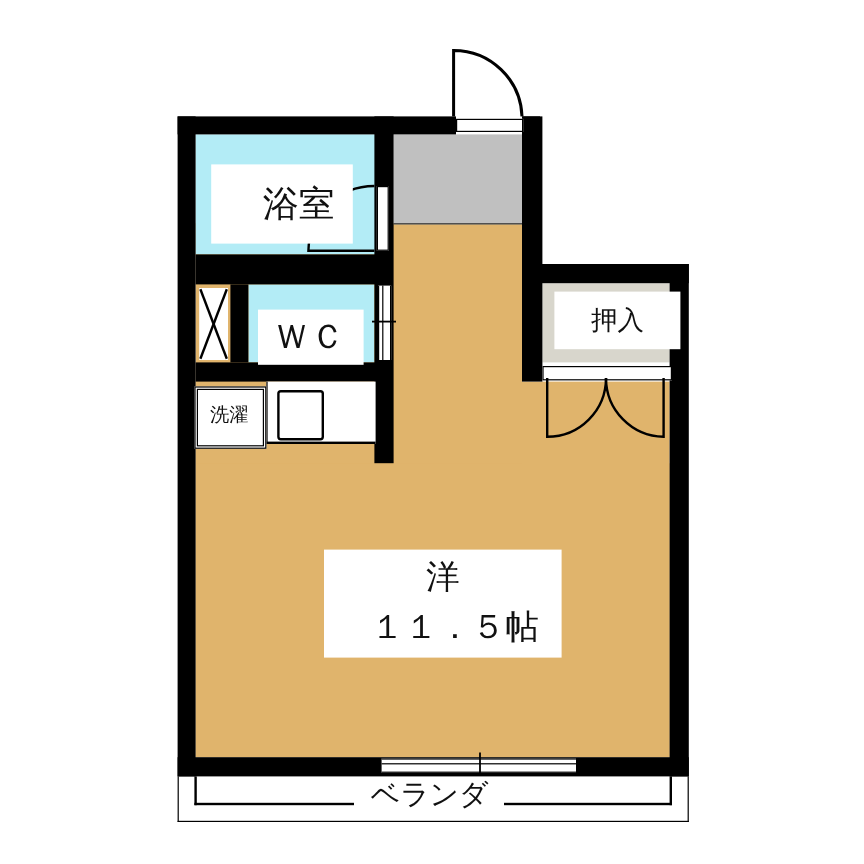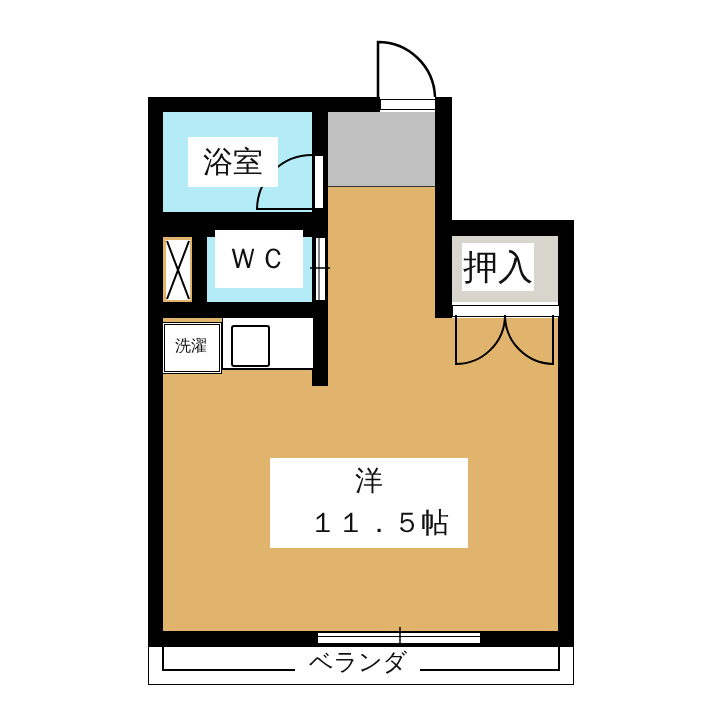--- a/index.html
+++ b/index.html
@@ -74,23 +74,23 @@
 
   <line x1="310" y1="268" x2="330" y2="268" stroke="#000" stroke-width="1.5"></line>
   <line x1="319" y1="238" x2="319" y2="300" stroke="#000" stroke-width="1"></line>
 
   <path d="M456,315 L456,364 A49,49 0 0 0 505,315" fill="none" stroke="#000" stroke-width="2"></path>
   <path d="M553,315 L553,364 A49,49 0 0 1 505,315" fill="none" stroke="#000" stroke-width="2"></path>
 
   <line x1="400" y1="627" x2="400" y2="645" stroke="#000" stroke-width="1.5"></line>
 </svg>
 
-<div class="label-box" style="left:188px; top:137px; width:90px; height:50px; font-size:30px;">浴室</div>
+<div class="label-box" style="left:176px; top:137px; width:90px; height:66px; font-size:30px;padding-left:28px;">浴室</div>
 
-<div class="label-box" style="left:215px; top:230px; width:88px; height:58px; font-size:28px; letter-spacing:2px;">ＷＣ</div>
+<div class="label-box" style="left:215px; top:258px; width:88px; height:46px; font-size:28px; letter-spacing:2px;">ＷＣ</div>
 
-<div class="label-box" style="left:462px; top:243px; width:72px; height:48px; font-size:35px;">押入</div>
+<div class="label-box" style="left:462px; top:243px; width:105px; height:48px; font-size:22px;">押入</div>
 
 <div class="abs" style="left:270px; top:458px; width:198px; height:90px; background:#fff;"></div>
 <div class="label-box" style="left:270px; top:462px; width:198px; height:38px; font-size:28px; background:transparent;">洋</div>
 <div class="label-box" style="left:280px; top:502px; width:198px; height:42px; font-size:28px; background:transparent;">１１．５帖</div>
 
 <div class="label-box" style="left:296px; top:645px; width:124px; height:34px; font-size:24px; background:transparent;">ベランダ</div>
 
 </body></html>

